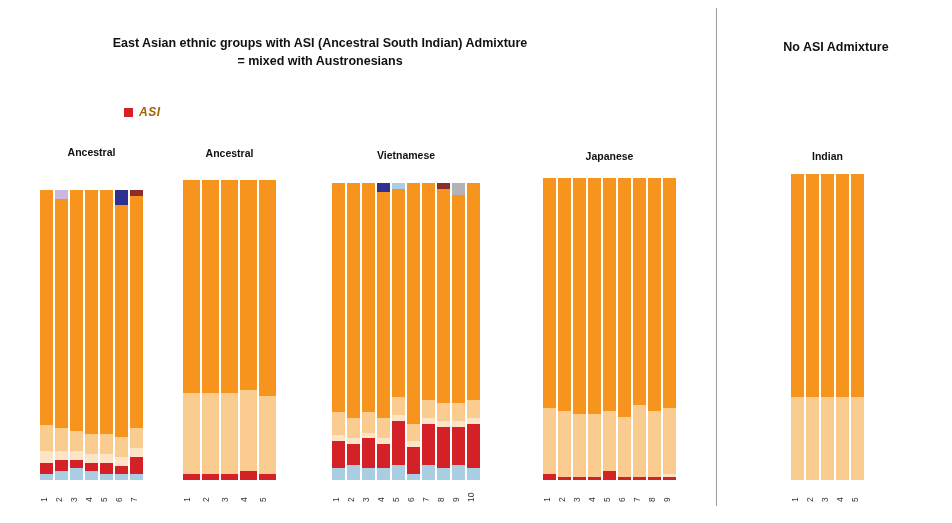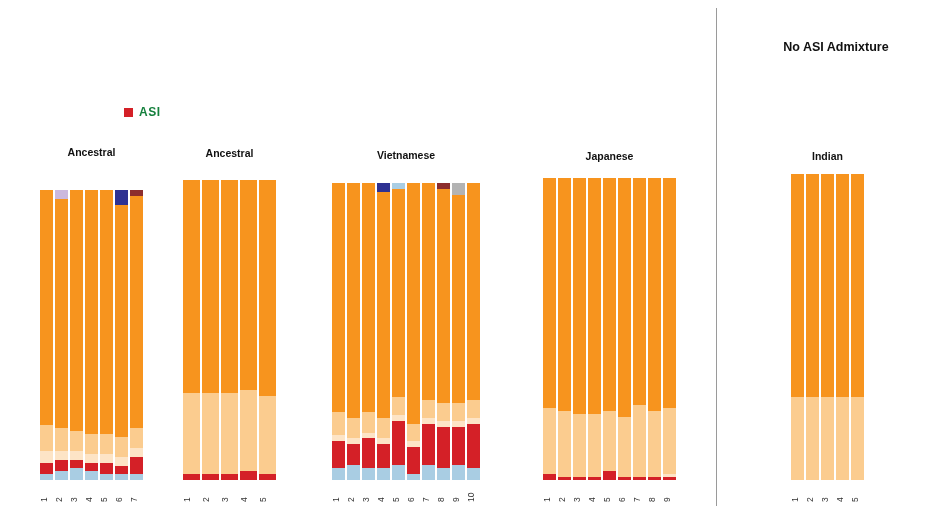--- a/index.html
+++ b/index.html
@@ -61,21 +61,22 @@
   .legend-swatch {
     width: 9px;
     height: 9px;
     background: #d42027;
     display: inline-block;
   }
   .legend-label {
     font-size: 12px;
     font-weight: bold;
     letter-spacing: 0.5px;
-    color: #15803d;
+    color: #a16207;
+    font-style: italic;
   }
   .group {
     position: absolute;
   }
   .group-title {
     position: absolute;
     top: 0;
     left: 0;
     width: 100%;
     text-align: center;
@@ -117,20 +118,24 @@
     line-height: 1;
   }
 </style>
 </head>
 <body>
 
 <div class="canvas">
 
   <div class="divider"></div>
 
+  <div class="title-left">
+    <div>East Asian ethnic groups with ASI (Ancestral South Indian) Admixture</div>
+    <div>= mixed with Austronesians</div>
+  </div>
 
   <div class="title-right">
     <div>No ASI Admixture</div>
   </div>
 
   <div class="legend">
     <span class="legend-swatch"></span>
     <span class="legend-label">ASI</span>
   </div>
 

